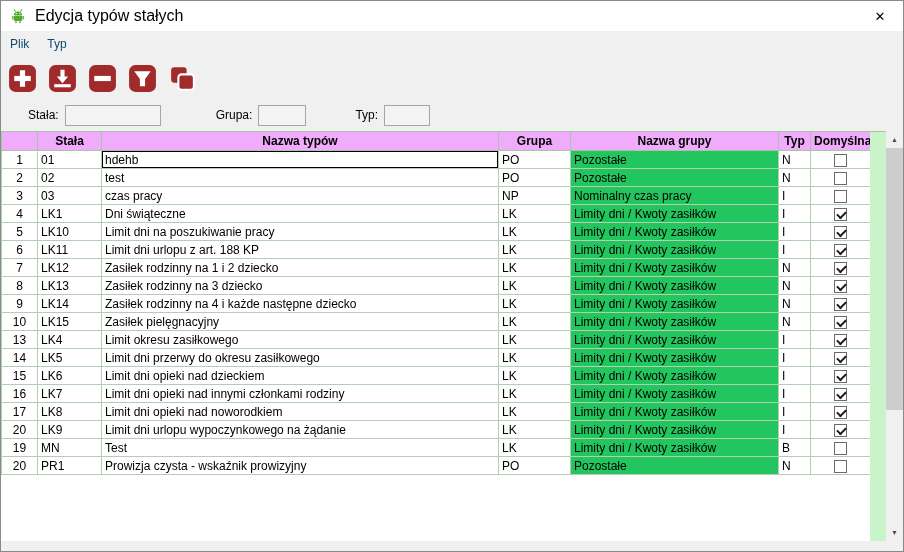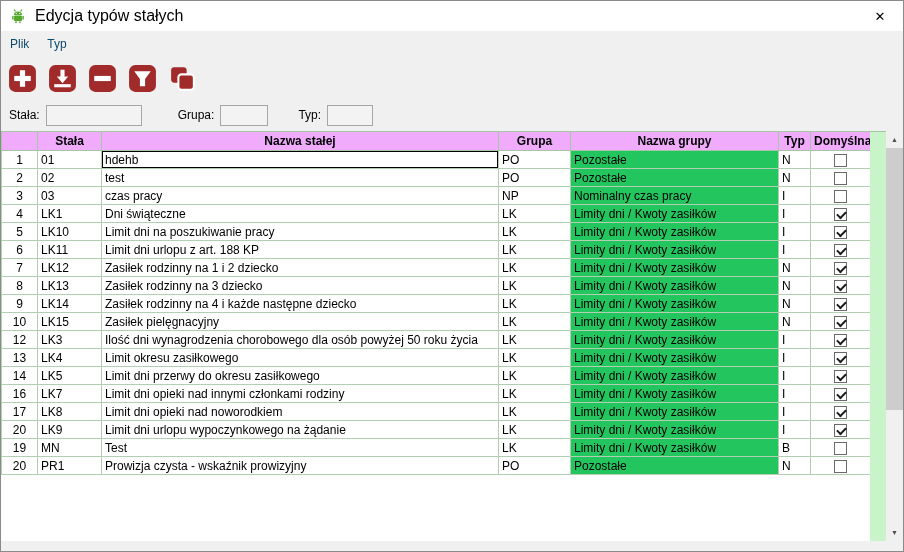--- a/index.html
+++ b/index.html
@@ -18,21 +18,21 @@
   .menubar { height:26px; display:flex; align-items:center; font-size:12px; color:#0c4a6e; }
   .menu-item { padding:5px 9px; }
 
   
   .toolbar { height:42px; display:flex; align-items:center; padding-left:3px; gap:3px; }
   .tool-btn { width:37px; height:36px; border:none; background:transparent;
               display:flex; align-items:center; justify-content:center; padding:0; }
 
   
   .formrow { height:32px; display:flex; align-items:center; font-size:12px; padding-left:8px; }
-  .formrow label { margin-right:6px; }
+  .formrow label { margin-right:6px;margin-left:19px; }
   .forminput { height:21px; background:#f3f3f3; border:1px solid #a6a6a6; font-size:12px;
                padding:0 3px; font-family:"Liberation Sans", sans-serif; }
   .in-stala { width:96px; margin-right:36px; }
   .in-grupa { width:48px; margin-right:30px; }
   .in-typ   { width:46px; }
 
   
   .grid-area { position:absolute; top:130px; left:0; right:0; bottom:10px; background:#ffffff; }
   table { border-collapse:collapse; table-layout:fixed; width:869px; font-size:12px; color:#000; }
   th, td { border:1px solid #b2cfb2; height:18px; padding:0 3px; overflow:hidden;
@@ -143,21 +143,21 @@
           <col style="width:397px">
         <col style="width:72px">
           <col style="width:208px">
           <col style="width:32px">
           <col style="width:60px">
       </colgroup>
       <thead>
         <tr>
           <th></th>
           <th>Stała</th>
-          <th>Nazwa stałej</th>
+          <th>Nazwa typów</th>
           <th>Grupa</th>
           <th>Nazwa grupy</th>
           <th>Typ</th>
           <th>Domyślna</th>
         </tr>
       </thead>
       <tbody>
           <tr>
             <td class="num">1</td>
             <td class="stala">01</td>
@@ -242,41 +242,41 @@
           <tr>
             <td class="num">10</td>
             <td class="stala">LK15</td>
             <td class="nazwa">Zasiłek pielęgnacyjny</td>
             <td class="grupa">LK</td>
             <td class="grupy">Limity dni / Kwoty zasiłków</td>
             <td class="typ">N</td>
             <td class="dom"><span class="cb checked"></span></td>
           </tr>
           <tr>
-            <td class="num">12</td>
-            <td class="stala">LK3</td>
-            <td class="nazwa">Ilość dni wynagrodzenia chorobowego dla osób powyżej 50 roku życia</td>
-            <td class="grupa">LK</td>
-            <td class="grupy">Limity dni / Kwoty zasiłków</td>
-            <td class="typ">I</td>
-            <td class="dom"><span class="cb checked"></span></td>
-          </tr>
-          <tr>
             <td class="num">13</td>
             <td class="stala">LK4</td>
             <td class="nazwa">Limit okresu zasiłkowego</td>
             <td class="grupa">LK</td>
             <td class="grupy">Limity dni / Kwoty zasiłków</td>
             <td class="typ">I</td>
             <td class="dom"><span class="cb checked"></span></td>
           </tr>
           <tr>
             <td class="num">14</td>
             <td class="stala">LK5</td>
             <td class="nazwa">Limit dni przerwy do okresu zasiłkowego</td>
+            <td class="grupa">LK</td>
+            <td class="grupy">Limity dni / Kwoty zasiłków</td>
+            <td class="typ">I</td>
+            <td class="dom"><span class="cb checked"></span></td>
+          </tr>
+          <tr>
+            <td class="num">15</td>
+            <td class="stala">LK6</td>
+            <td class="nazwa">Limit dni opieki nad dzieckiem</td>
             <td class="grupa">LK</td>
             <td class="grupy">Limity dni / Kwoty zasiłków</td>
             <td class="typ">I</td>
             <td class="dom"><span class="cb checked"></span></td>
           </tr>
           <tr>
             <td class="num">16</td>
             <td class="stala">LK7</td>
             <td class="nazwa">Limit dni opieki nad innymi członkami rodziny</td>
             <td class="grupa">LK</td>

